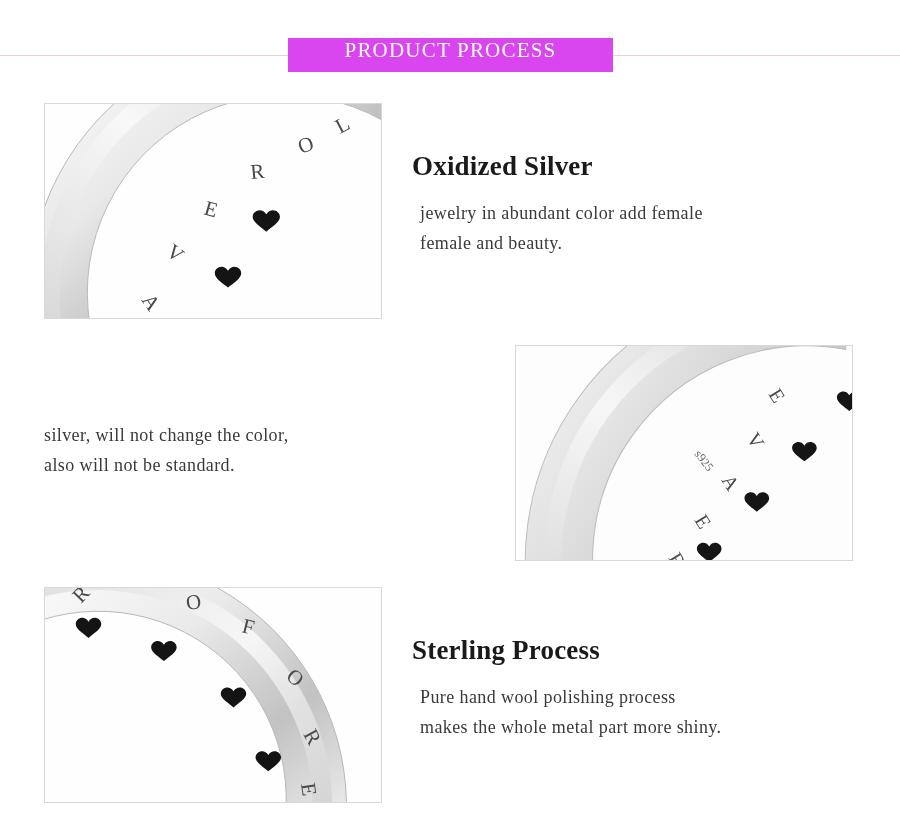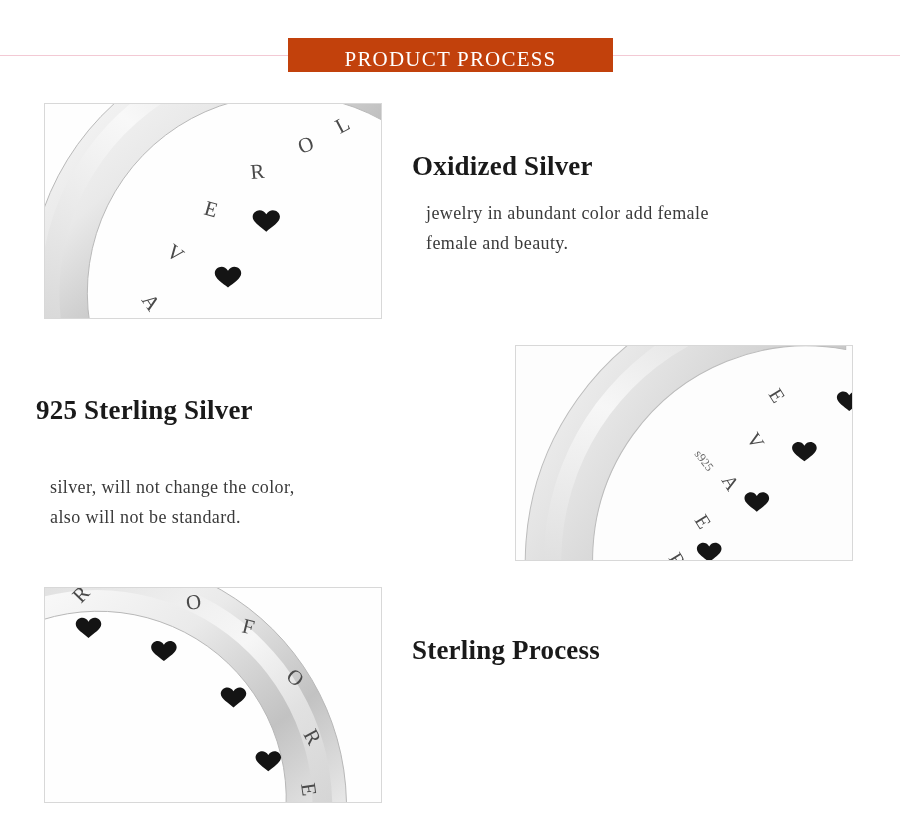--- a/index.html
+++ b/index.html
@@ -30,23 +30,23 @@
     width: 900px;
     height: 1px;
     background: #f3c9d4;
   }
   .header-badge {
     position: absolute;
     top: 0;
     left: 288px;
     width: 325px;
     height: 34px;
-    background: #c2410c;
+    background: #d946ef;
     display: flex;
-    align-items: flex-end;
+    align-items: flex-start;
     justify-content: center;
   }
   .header-badge span {
     color: #ffffff;
     font-size: 21px;
     letter-spacing: 1.2px;
     font-family: "Liberation Serif", serif;
   }
 
   
@@ -70,21 +70,21 @@
   }
   .block h2 {
     margin: 13px 0 16px 0;
     font-size: 27px;
     font-weight: bold;
     color: #1a1a1a;
     font-family: "Liberation Serif", serif;
     letter-spacing: 0.2px;
   }
   .block p {
-    margin: 14px;
+    margin: 8px;
     font-size: 18px;
     line-height: 30px;
     color: #3a3a3a;
     font-family: "Liberation Serif", serif;
     letter-spacing: 0.4px;
   }
 
   #block-1 { top: 138px; left: 412px; width: 450px; }
   #block-2 { top: 382px; left: 36px; width: 450px; }
   #block-3 { top: 622px; left: 412px; width: 460px; }
@@ -145,21 +145,20 @@
 
 <div class="block" id="block-1">
   <h2>Oxidized Silver</h2>
   <p>
     <span>jewelry in abundant color add female</span><br>
     <span>female and beauty.</span>
   </p>
 </div>
 
 <div class="block" id="block-2">
-  <h2>925 Sterling Silver</h2>
   <p>
     <br>
     <span>silver, will not change the color,</span><br>
     <span>also will not be standard.</span>
   </p>
 </div>
 
 <div class="photo" id="photo-2">
   <svg width="336" height="214" viewBox="0 0 336 214">
     <defs>
@@ -237,13 +236,17 @@
         <path d="M225,118 c-7,-12 -22,-6 -22,4 c0,9 13,16 22,24 c9,-8 22,-15 22,-24 c0,-10 -15,-16 -22,-4 z" transform="scale(0.58) translate(100,60)"></path>
         <path d="M225,118 c-7,-12 -22,-6 -22,4 c0,9 13,16 22,24 c9,-8 22,-15 22,-24 c0,-10 -15,-16 -22,-4 z" transform="scale(0.58) translate(160,170)"></path>
         <path d="M225,118 c-7,-12 -22,-6 -22,4 c0,9 13,16 22,24 c9,-8 22,-15 22,-24 c0,-10 -15,-16 -22,-4 z" transform="scale(0.58) translate(178,290)"></path>
       </g>
     </g>
   </svg>
 </div>
 
 <div class="block" id="block-3">
   <h2>Sterling Process</h2>
+  <p>
+    <span>Pure hand wool polishing process</span><br>
+    <span>makes the whole metal part more shiny.</span>
+  </p>
 </div>
 
 </body></html>

